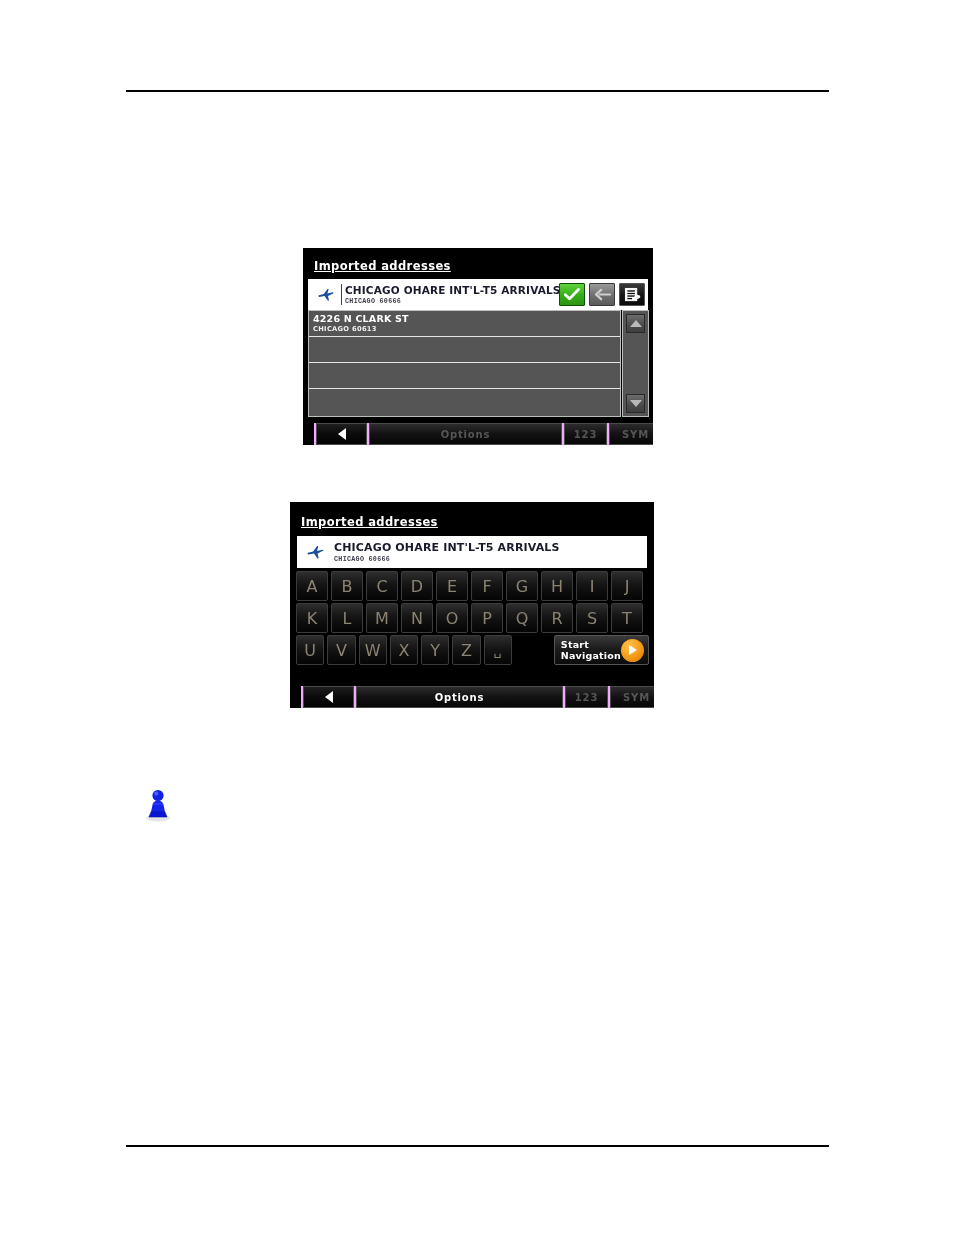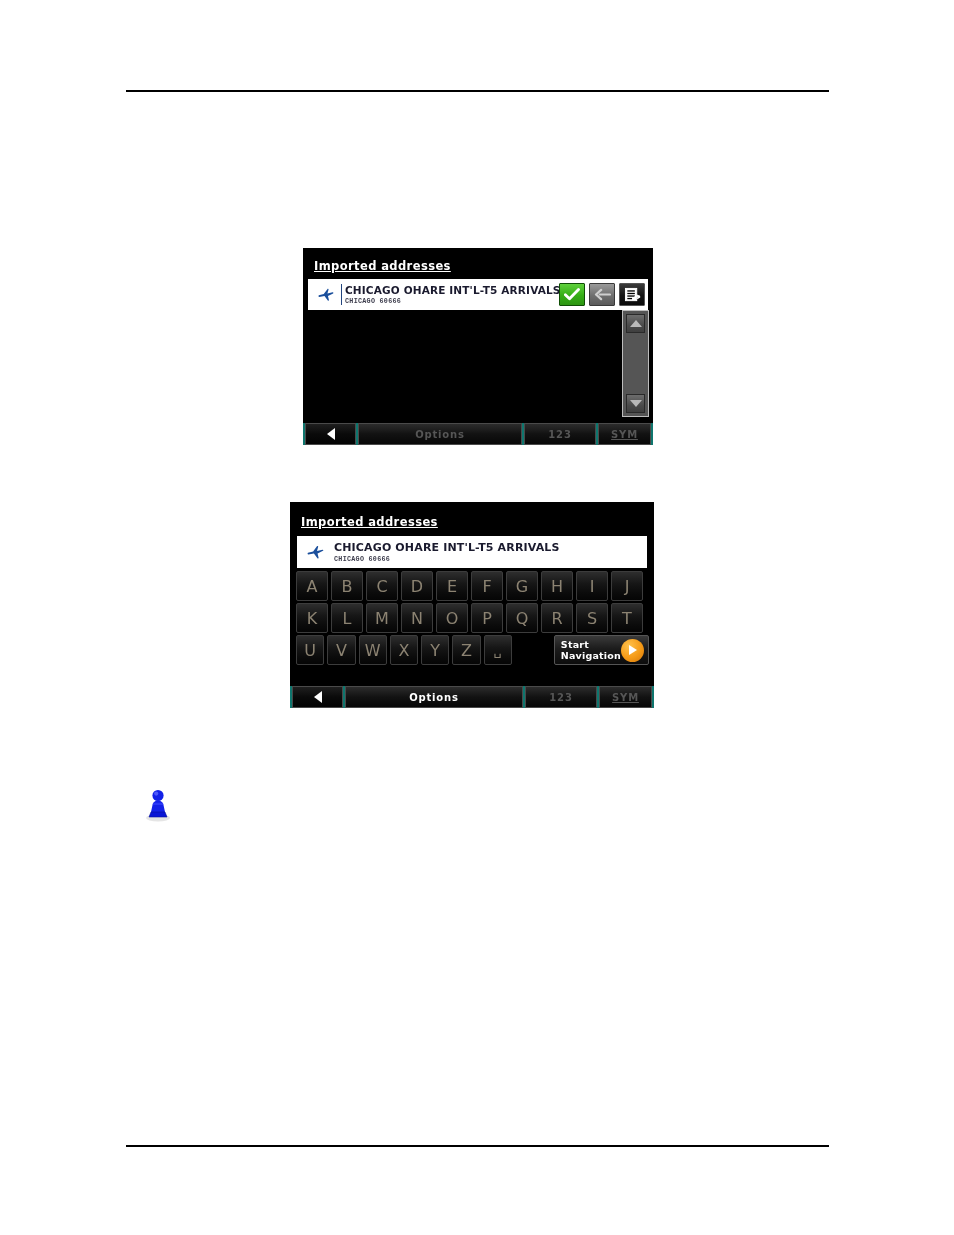--- a/index.html
+++ b/index.html
@@ -191,25 +191,25 @@
   .tri-down {
     width: 0; height: 0;
     border-left: 6px solid transparent;
     border-right: 6px solid transparent;
     border-top: 7px solid #b9b9b9;
   }
 
   
   .toolbar {
     position: absolute;
-    left: 0;
+    left: 11px;
     bottom: 0;
     width: 100%;
     height: 22px;
-    background: #0f766e;
+    background: #f0abfc;
     display: flex;
     align-items: stretch;
   }
   .tb-btn {
     background: linear-gradient(180deg,#2c2c2c 0%, #121212 50%, #070707 100%);
     border: 1px solid #4a4a4a;
     box-sizing: border-box;
     display: flex;
     align-items: center;
     justify-content: center;
@@ -225,22 +225,22 @@
     margin-left: 2px;
     background: linear-gradient(180deg,#1f1f1f 0%, #0a0a0a 50%, #030303 100%);
   }
   .tri-left {
     width: 0; height: 0;
     border-top: 6px solid transparent;
     border-bottom: 6px solid transparent;
     border-right: 8px solid #ffffff;
   }
   .tb-options { flex: 1; }
-  .tb-123 { width: 72px; }
-  .tb-sym { width: 53px; text-decoration: underline; }
+  .tb-123 { width: 43px; }
+  .tb-sym { width: 53px; }
   .tb-options-bright { color: #ffffff; }
 
   
   #panel-two {
     left: 290px;
     top: 502px;
     width: 364px;
     height: 206px;
   }
   #panel-two .device-title {
@@ -378,20 +378,38 @@
         <rect x="3.5" y="3.5" width="8" height="1.4" fill="#000000"></rect>
         <rect x="3.5" y="6.2" width="8" height="1.4" fill="#000000"></rect>
         <rect x="3.5" y="8.9" width="8" height="1.4" fill="#000000"></rect>
         <rect x="3.5" y="11.6" width="5" height="1.4" fill="#000000"></rect>
         <path d="M12 9 L17 9 L17 6.5 L17 11.5 Z" fill="#ffffff"></path>
         <path d="M11 10.5 L15.5 10.5 M14 8.5 L16.5 10.5 L14 12.5" stroke="#ffffff" stroke-width="1.4" fill="none"></path>
       </svg>
     </span>
   </div>
 
+  <div class="list-area">
+    <div class="list-row">
+      <div class="row-title">4226 N CLARK ST</div>
+      <div class="row-sub">CHICAGO 60613</div>
+    </div>
+    <div class="list-row">
+      <div class="row-title"></div>
+      <div class="row-sub"></div>
+    </div>
+    <div class="list-row">
+      <div class="row-title"></div>
+      <div class="row-sub"></div>
+    </div>
+    <div class="list-row">
+      <div class="row-title"></div>
+      <div class="row-sub"></div>
+    </div>
+  </div>
 
   <div class="scroll-col">
     <div class="scroll-btn" id="scroll-up">
       <span class="tri-up"></span>
     </div>
     <div class="scroll-btn" id="scroll-down">
       <span class="tri-down"></span>
     </div>
   </div>
 

